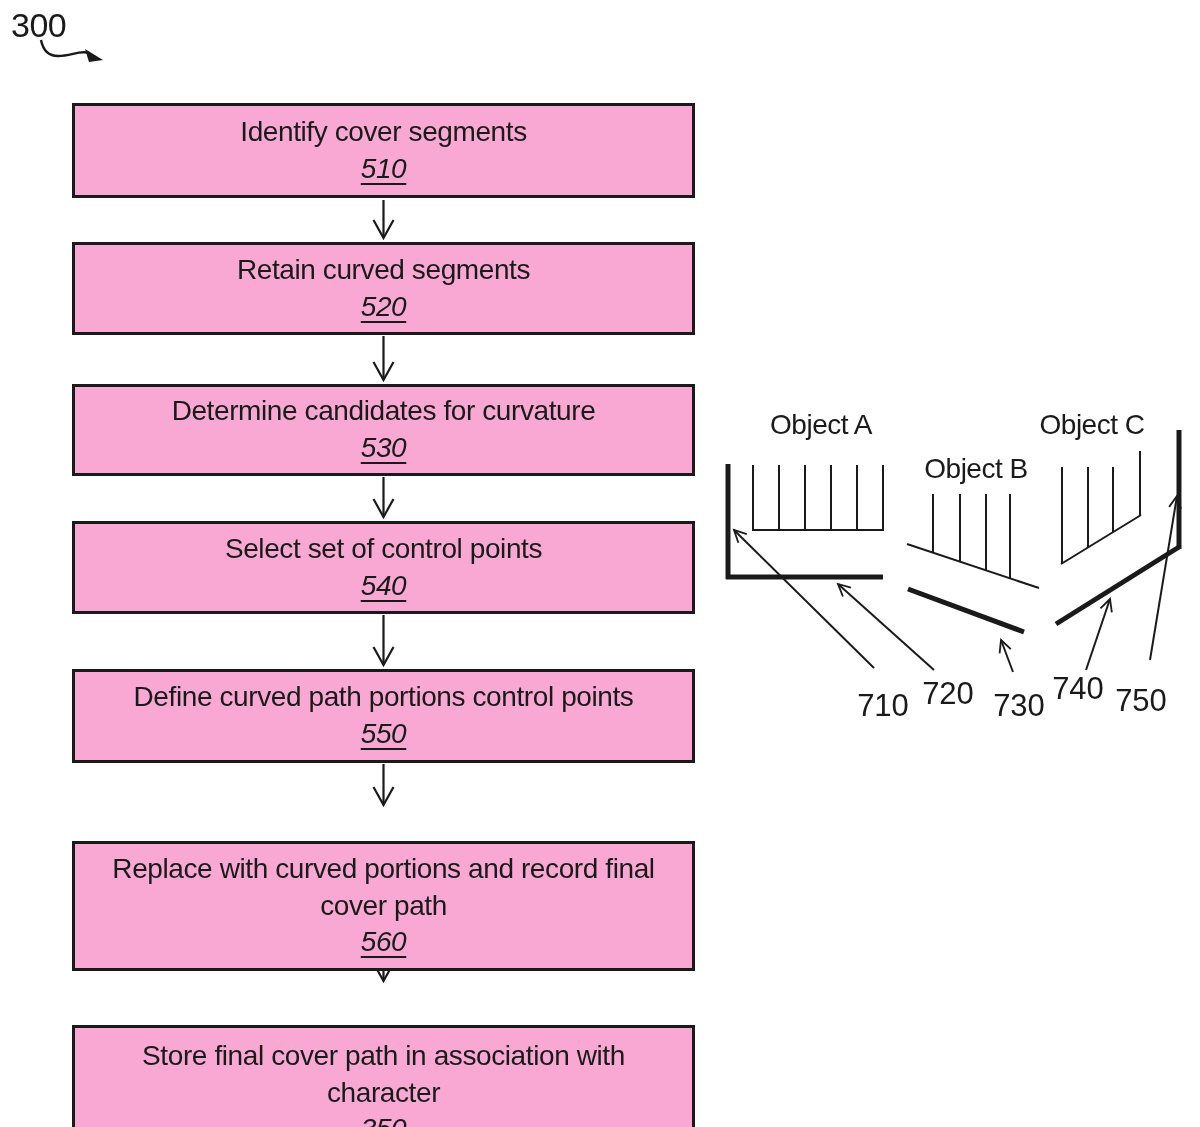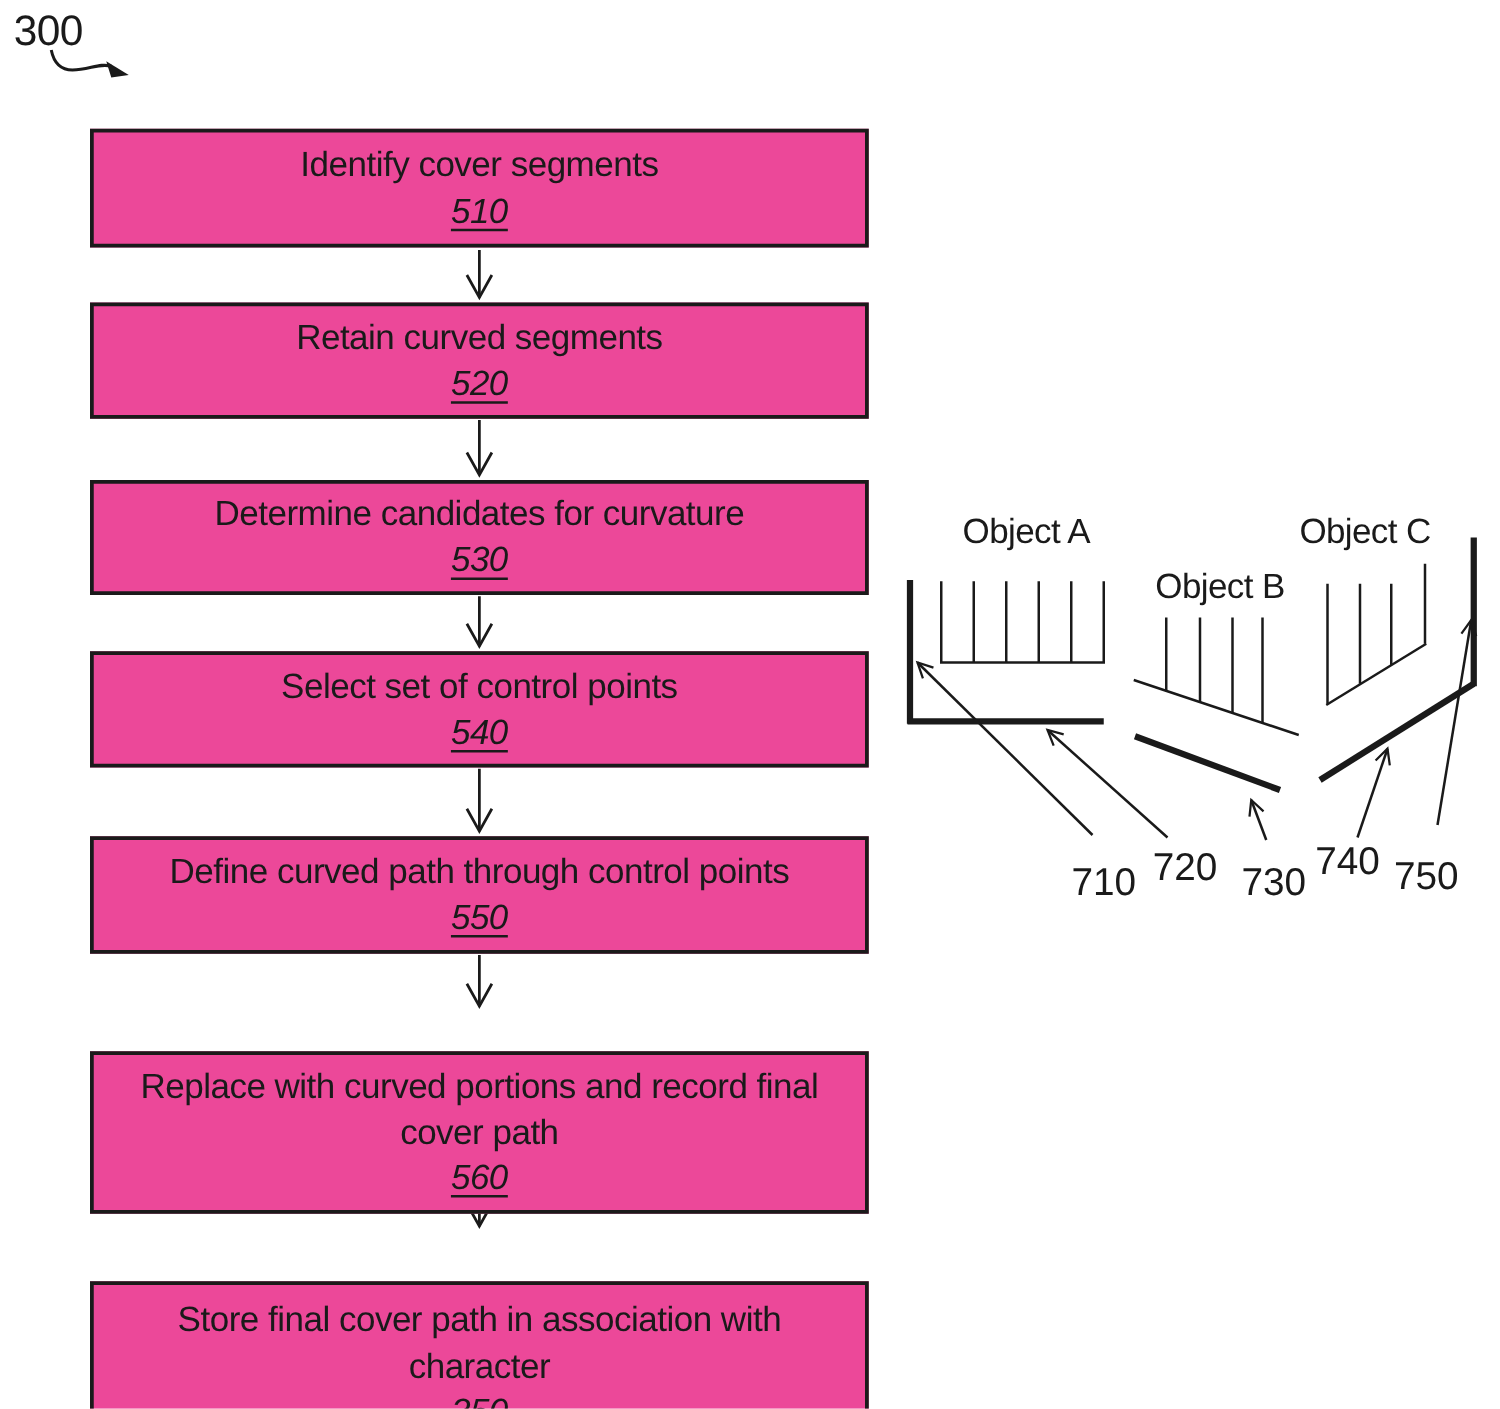--- a/index.html
+++ b/index.html
@@ -6,21 +6,21 @@
   .page{
     position:relative;width:1200px;height:1127px;background:#ffffff;
     font-family:"Liberation Sans",sans-serif;color:#1a1a1a;overflow:hidden;
   }
   .layer{position:absolute;left:0;top:0;width:1200px;height:1127px;}
   .fig-ref{
     position:absolute;left:11px;top:6px;font-size:34px;letter-spacing:-0.5px;
   }
   .fc-box{
     position:absolute;left:72px;width:623px;box-sizing:border-box;
-    border:3px solid #1a1a1a;background:#ec4899;
+    border:3px solid #1a1a1a;background:#f9a8d4;
     display:flex;flex-direction:column;justify-content:center;align-items:center;
     text-align:center;font-size:28px;line-height:1.32;letter-spacing:-0.4px;
     padding:0 26px;
   }
   .step-num{
     text-decoration:underline;text-underline-offset:5px;text-decoration-thickness:2px;font-style:italic;
   }
   svg text{fill:#1a1a1a;}
 </style>
 </head>
@@ -125,21 +125,21 @@
     <div class="step-label">Determine candidates for curvature</div>
     <div class="step-num">530</div>
   </div>
 
   <div class="fc-box" style="top:521px;height:93px">
     <div class="step-label">Select set of control points</div>
     <div class="step-num">540</div>
   </div>
 
   <div class="fc-box" style="top:669px;height:94px">
-    <div class="step-label">Define curved path through control points</div>
+    <div class="step-label">Define curved path portions control points</div>
     <div class="step-num">550</div>
   </div>
 
   <div class="fc-box" style="top:841px;height:130px">
     <div class="step-label">Replace with curved portions and record final cover path</div>
     <div class="step-num">560</div>
   </div>
 
   <div class="fc-box" style="top:1025px;height:136px">
     <div class="step-label">Store final cover path in association with character</div>

